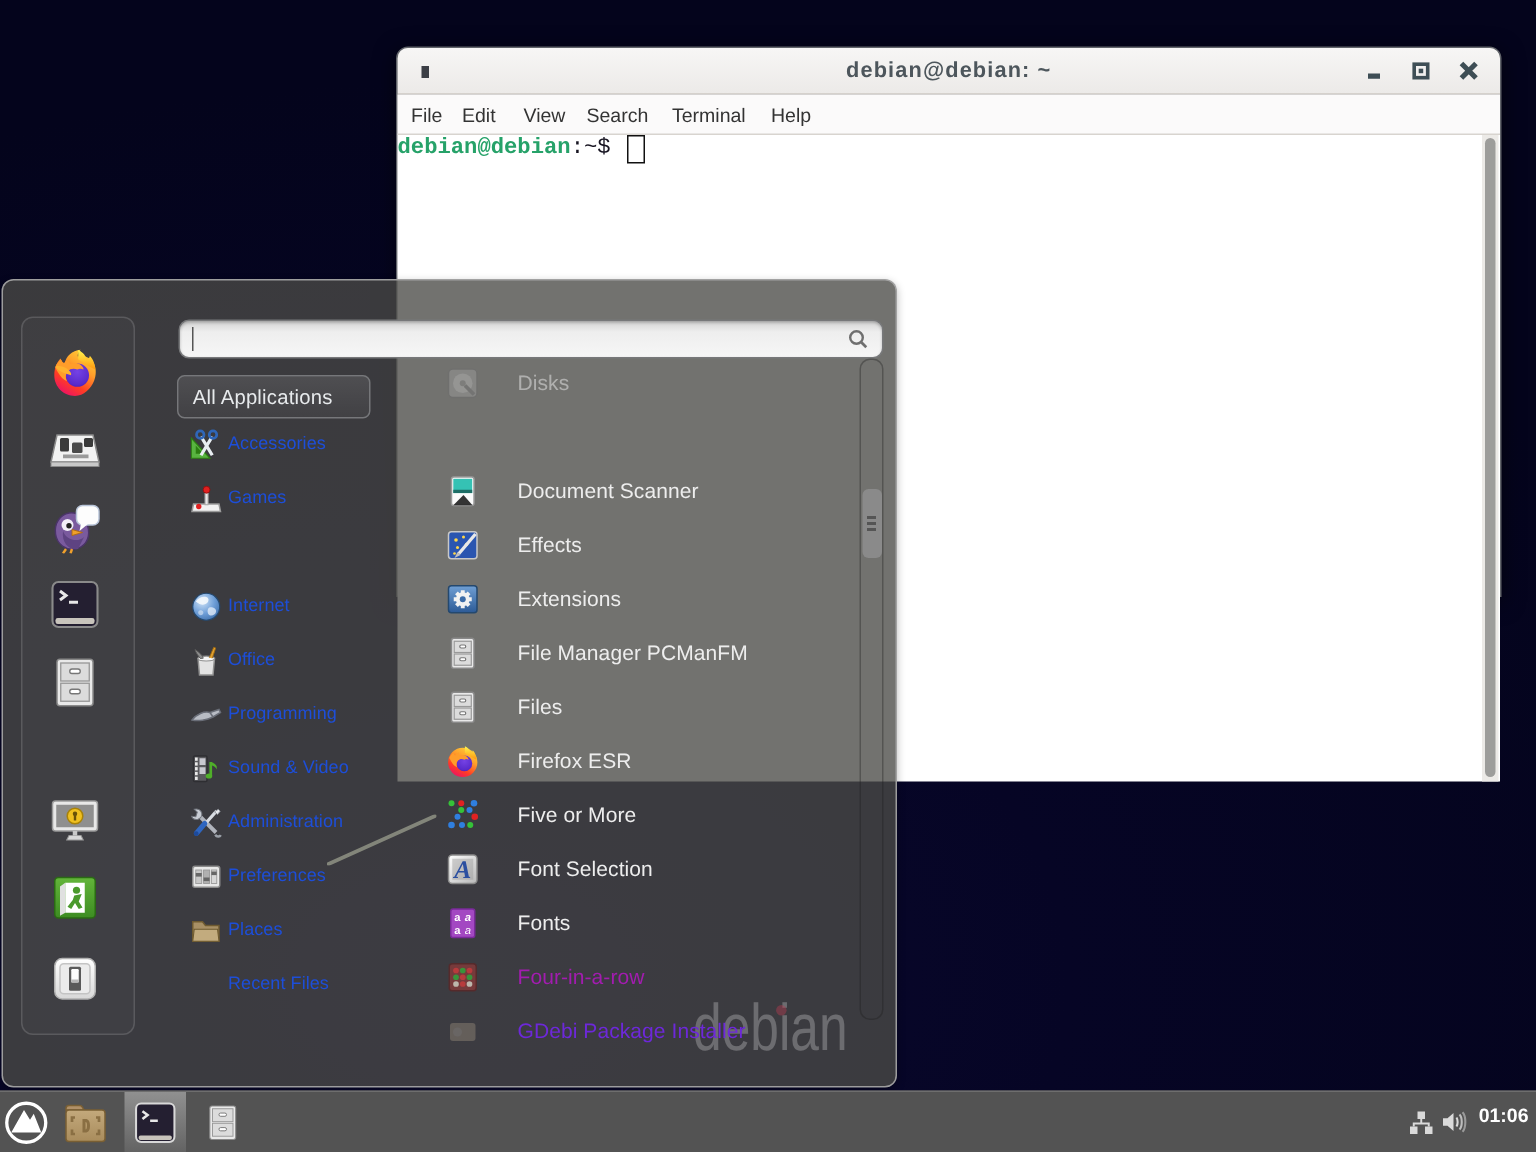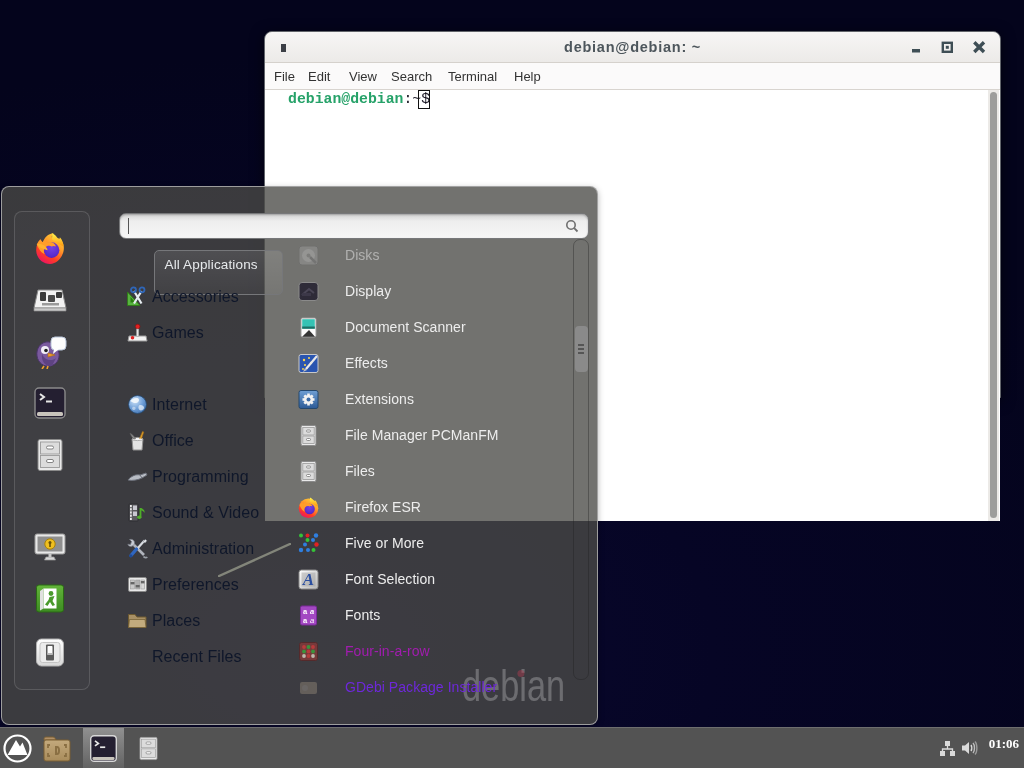--- a/index.html
+++ b/index.html
@@ -21,50 +21,50 @@
   #title{position:absolute;left:0;top:0;width:100%;text-align:center;line-height:31px;
     font-size:14.5px;font-weight:bold;color:#4d565c;letter-spacing:0.75px;}
   #ticon{position:absolute;left:16px;top:12px;width:5px;height:8px;background:#3c3f46;}
   .wbtn{position:absolute;top:0;height:31px;width:30px;}
   #menubar{position:absolute;left:0;top:31px;width:100%;height:27px;background:#fbfafa;
     border-bottom:1px solid #d8d4cf;box-sizing:border-box;font-size:13px;color:#333;}
   #menubar span{position:absolute;top:6px;}
   #tcontent{position:absolute;left:0;top:58px;width:735px;height:431px;background:#fff;}
   #prompt{position:absolute;left:0px;top:1px;font-family:"Liberation Mono",monospace;
     font-size:14.8px;white-space:pre;color:#171421;}
-  #prompt b{color:#26a269;padding-left:23px;}
+  #prompt b{color:#26a269;}
   #cursor{position:absolute;left:153px;top:0px;width:10px;height:17px;border:1.5px solid #111;}
   #tscroll{position:absolute;right:1px;top:0px;width:11px;height:431px;background:#eceae7;}
   #tscroll .thumb{position:absolute;left:2px;top:2px;width:7px;height:426px;background:#9d9d9b;border-radius:3.5px;}
 
   
   #taskbar{position:absolute;left:0;top:727px;width:1024px;height:41px;
     background:#535353;border-top:1px solid #6e6e6e;box-sizing:border-box;}
-  #clock{position:absolute;right:5px;top:8px;font-size:13px;font-weight:bold;color:#fff;font-family:Liberation Serif, serif;}
+  #clock{position:absolute;right:5px;top:8px;font-size:13px;font-weight:bold;color:#fff;}
   #termbtn{position:absolute;left:83px;top:0;width:41px;height:40px;
     background:linear-gradient(#909090,#636363);}
 
   
   #menu{position:absolute;left:1px;top:186px;width:597px;height:539px;
     background:rgba(74,74,71,0.78);border:1.5px solid rgba(168,168,168,0.9);
     border-radius:8px;box-sizing:border-box;box-shadow:0 2px 6px rgba(0,0,0,0.28);}
   #sidebox{position:absolute;left:12px;top:24px;width:74px;height:477px;
     border:1px solid rgba(255,255,255,0.14);border-radius:8px;
     background:rgba(255,255,255,0.025);}
   .sbicon{position:absolute;left:48px;transform:translateX(-50%);}
   #searchbox{position:absolute;left:117px;top:26px;width:470px;height:26px;box-sizing:border-box;
     border:1px solid #77787a;border-radius:7px;
     background:linear-gradient(#d2d2d2 0%,#eeeeee 30%,#f6f6f6 100%);
     box-shadow:inset 0 1px 2px rgba(0,0,0,0.25);}
   #searchbox .tcur{position:absolute;left:8px;top:4px;width:1px;height:16px;background:#555;}
-  #allapps{position:absolute;left:116px;top:63px;width:129px;height:45px;box-sizing:border-box;
+  #allapps{position:absolute;left:116px;top:63px;width:129px;height:29px;box-sizing:border-box;
     border:1px solid #76777a;border-radius:5px;color:#e7eaec;font-size:13.5px;letter-spacing:0.15px;
     background:linear-gradient(rgba(255,255,255,0.10),rgba(255,255,255,0.03));
-    line-height:27px;text-indent:9.5px;margin-left:36px;}
-  .cat{position:absolute;left:125px;width:150px;height:24px;color:#0f172a;font-size:16px;letter-spacing:0.05px;}
+    line-height:27px;text-indent:9.5px;}
+  .cat{position:absolute;left:125px;width:150px;height:24px;color:#1d4ed8;font-size:12px;letter-spacing:0.05px;}
   .cat .ci{position:absolute;left:0;top:1px;width:21px;height:21px;}
   .cat .ct{position:absolute;left:25px;top:3px;white-space:nowrap;}
   .app{position:absolute;left:295px;width:290px;height:24px;color:#ededed;font-size:14px;letter-spacing:0.05px;}
   .app .ai{position:absolute;left:0;top:0;width:23px;height:23px;}
   .app .at{position:absolute;left:24px;top:3px;white-space:nowrap;margin-left:24px;}
   #mtrack{position:absolute;left:571px;top:52px;width:16px;height:441px;box-sizing:border-box;
     border:1px solid rgba(30,30,30,0.35);border-radius:7px;}
   #mthumb{position:absolute;left:572.5px;top:139px;width:13px;height:46px;background:#8a8a8a;border-radius:4px;}
   #mthumb:before{content:"";position:absolute;left:3.5px;top:18px;width:6px;height:2px;background:#555;
      box-shadow:0 4px 0 #555,0 8px 0 #555;}
@@ -320,28 +320,20 @@
 
   <div class="app" style="top:57px;opacity:0.5">
       <svg class="ai" viewBox="0 0 23 23">
         <rect x="2" y="2" width="19" height="19" rx="3" fill="#9a9a9a" stroke="#6e6e6e"></rect>
         <circle cx="11.5" cy="11.5" r="6.5" fill="#b8b8b8"></circle>
         <circle cx="11.5" cy="11.5" r="2" fill="#888"></circle>
         <path d="M13 13 L19 19" stroke="#777" stroke-width="2.5"></path>
       </svg>
       <span class="at">Disks</span>
     </div>
-  <div class="app" style="top:93px">
-      <svg class="ai" viewBox="0 0 23 23">
-        <rect x="2" y="2.5" width="19" height="18" rx="3" fill="#2e2b38" stroke="#8a8a8a"></rect>
-        <path d="M5 15 L12 9 L17 13" stroke="#4a4656" stroke-width="2" fill="none"></path>
-        <rect x="5" y="13" width="9" height="3" fill="#3c3848"></rect>
-      </svg>
-      <span class="at">Display</span>
-    </div>
   <div class="app" style="top:129px">
       <svg class="ai" viewBox="0 0 23 23">
         <rect x="4" y="2" width="15" height="19" rx="1.5" fill="#fbfbfb" stroke="#9a9a9a"></rect>
         <rect x="5.2" y="3.2" width="12.6" height="9.5" fill="#35c2b4"></rect>
         <rect x="5.2" y="10.5" width="12.6" height="2.2" fill="#1d6e66"></rect>
         <path d="M5.2 20.8 L12 14 L18 20.8" fill="#111" opacity="0.85"></path>
       </svg>
       <span class="at">Document Scanner</span>
     </div>
   <div class="app" style="top:165px">

